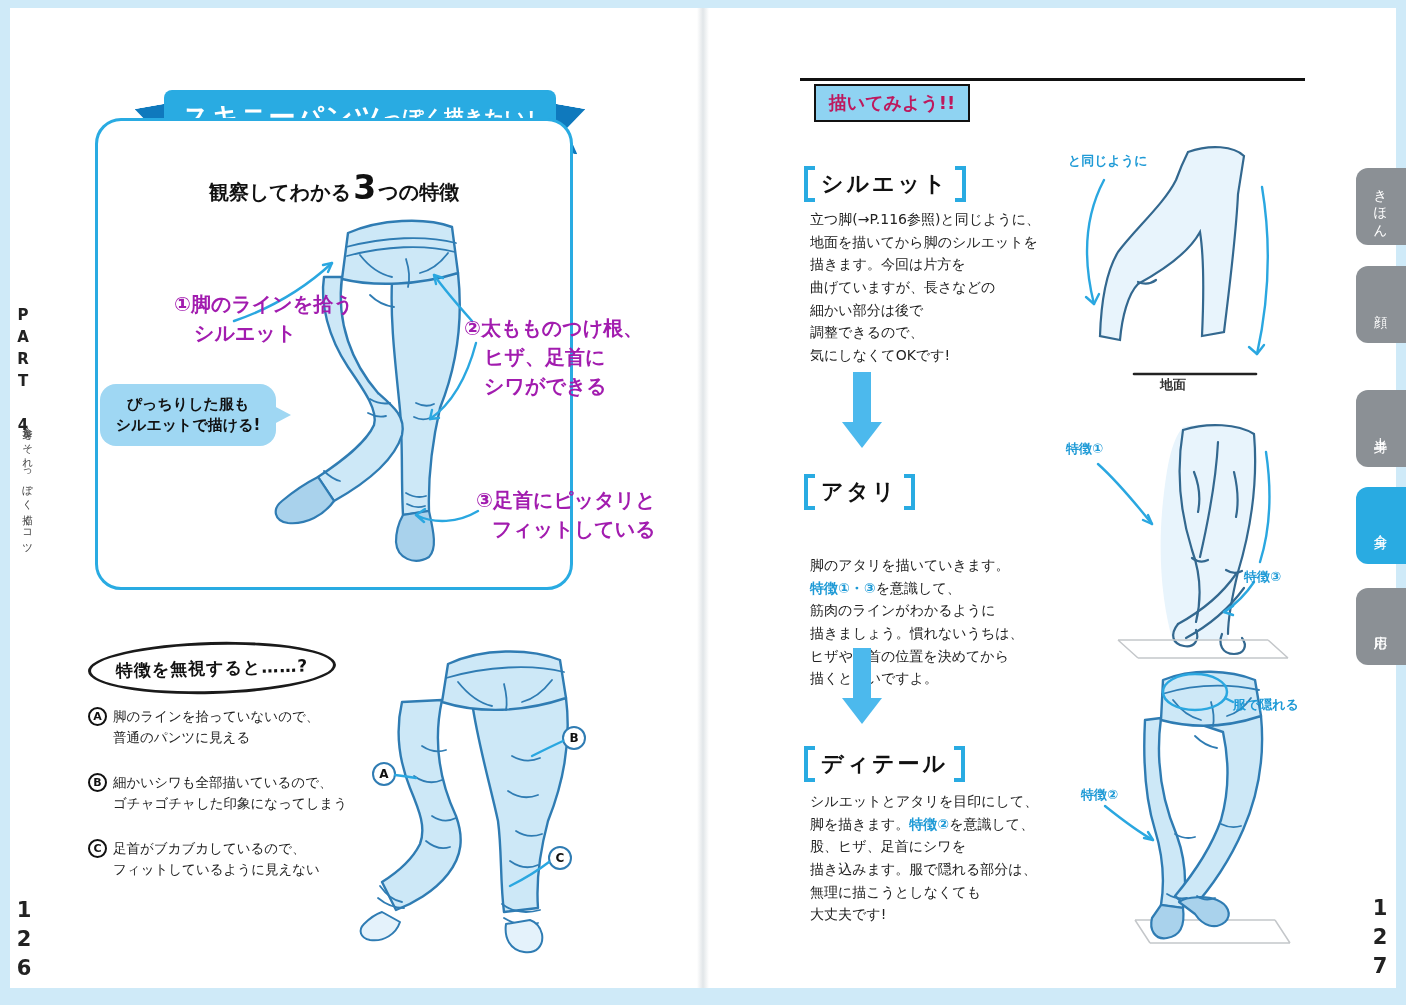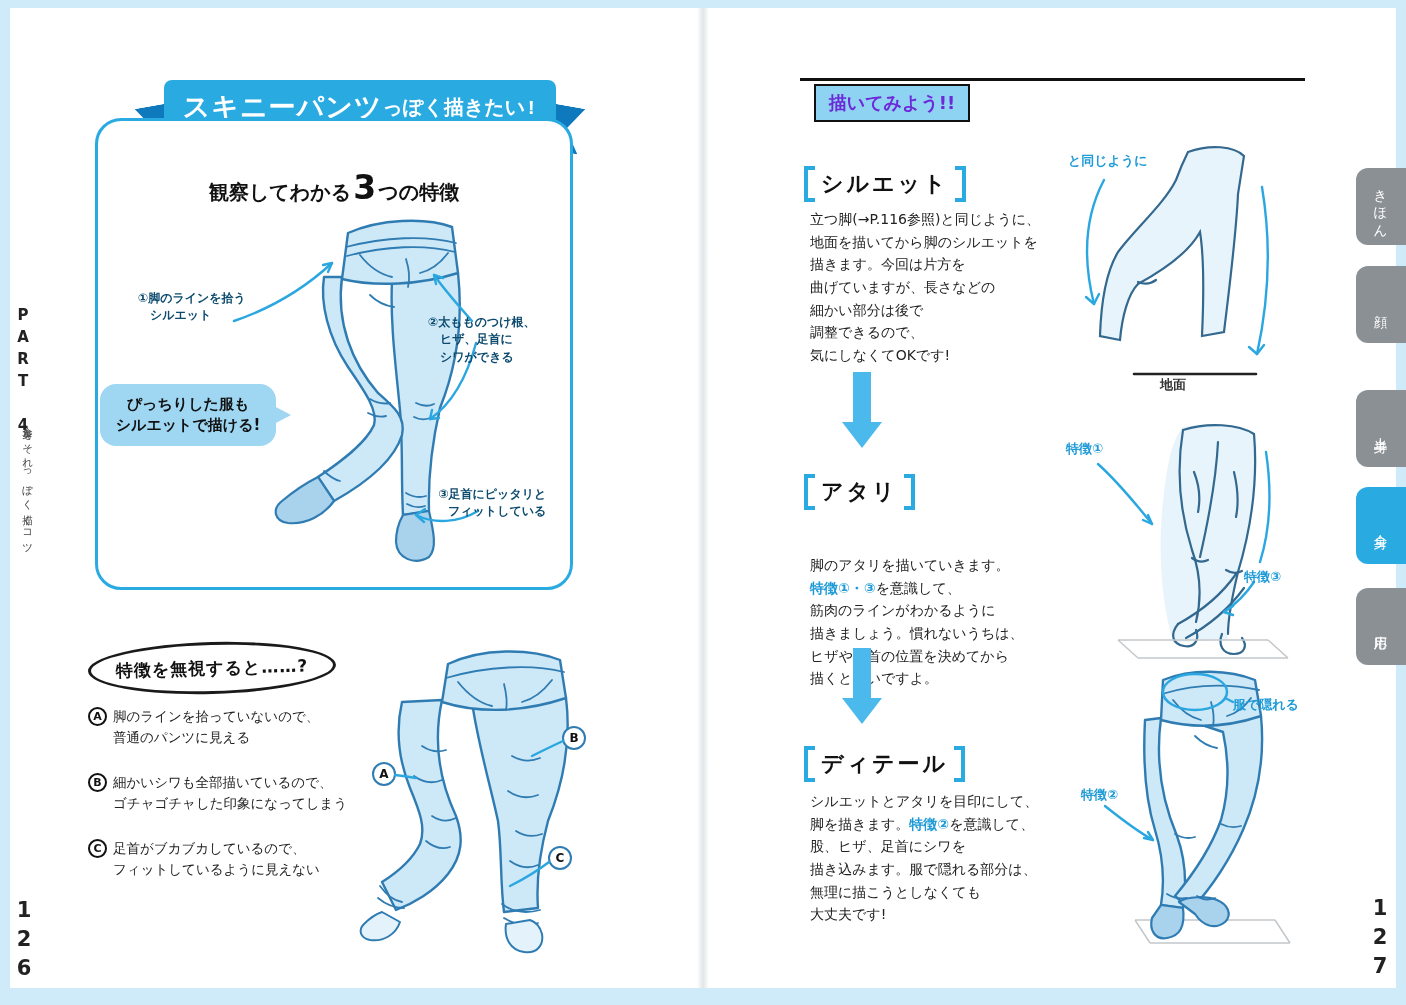--- a/index.html
+++ b/index.html
@@ -16,34 +16,34 @@
             background:linear-gradient(90deg, rgba(0,0,0,0), rgba(90,115,130,.18), rgba(0,0,0,0)); }
   .pre { white-space:pre-line; }
 
   
   .ribbon { position:absolute; left:146px; top:72px; width:428px; height:92px; }
   .ribbon-tail { position:absolute; width:78px; height:46px; background:#0f79bd; top:30px; }
   .ribbon-tail.left  { left:-8px;  transform:rotate(-10deg);
       clip-path:polygon(100% 0,100% 100%,0 100%,20% 50%,0 0); }
   .ribbon-tail.right { right:-8px; transform:rotate(10deg);
       clip-path:polygon(0 0,100% 0,80% 50%,100% 100%,0 100%); }
-  .ribbon-band { position:absolute; left:18px; right:18px; top:8px; height:54px;
+  .ribbon-band { position:absolute; left:18px; right:18px; top:18px; height:54px;
       background:#29abe2; border-radius:8px; display:flex; align-items:center; justify-content:center;
       color:#fff; }
   .ribbon-band .ribbon-big   { font-size:27px; font-weight:bold; letter-spacing:1px; }
   .ribbon-band .ribbon-small { font-size:20px; font-weight:bold;font-family:Liberation Mono, monospace; }
 
   
   .main-panel { position:absolute; left:95px; top:118px; width:478px; height:472px;
       border:3px solid #29abe2; border-radius:26px; background:#fff; }
   .panel-heading { position:absolute; left:95px; top:168px; width:478px; text-align:center;
       font-size:20px; color:#111; font-weight:600; }
   .panel-heading .big-digit { font-size:33px; font-weight:bold; padding:0 2px; }
 
-  .feature-note { position:absolute; color:#0c4a6e; font-size:12px; line-height:1.45; font-weight:600; }
+  .feature-note { position:absolute; color:#a21caf; font-size:20px; line-height:1.45; font-weight:600;margin-left:36px; }
 
   .bubble { position:absolute; left:100px; top:384px; width:176px; height:62px; background:#9fd7f3;
       border-radius:16px; display:flex; align-items:center; justify-content:center; text-align:center;
       font-size:15px; font-weight:bold; color:#111; line-height:1.4; }
   .bubble::after { content:""; position:absolute; right:-15px; top:22px; width:0; height:0;
       border-top:9px solid transparent; border-bottom:9px solid transparent; border-left:17px solid #9fd7f3; }
 
   .ignore-oval { position:absolute; left:88px; top:642px; width:248px; height:52px;
       border:3px solid #1a1a1a; border-radius:50%; background:#fff; transform:rotate(-1.5deg);
       display:flex; align-items:center; justify-content:center;
@@ -57,21 +57,21 @@
   .vert { writing-mode:vertical-rl; text-orientation:upright; }
   .side-part { position:absolute; left:14px; top:306px; font-size:15px; font-weight:bold;
       color:#222; letter-spacing:4px; }
   .side-sub  { position:absolute; left:21px; top:418px; font-size:10.5px; color:#444; letter-spacing:2px; }
   .pagenum   { position:absolute; font-size:21px; font-weight:bold; color:#222; letter-spacing:5px; }
 
   
   .top-rule { position:absolute; left:800px; top:78px; width:505px; height:3px; background:#111; }
   .tryit-box { position:absolute; left:814px; top:84px; width:156px; height:38px; background:#8fd3f2;
       border:2.5px solid #111; display:flex; align-items:center; justify-content:center;
-      font-size:18px; font-weight:bold; color:#6d28d9; }
+      font-size:18px; font-weight:bold; color:#be185d; }
 
   .section-title { position:absolute; display:flex; align-items:center; }
   .brk { display:inline-block; width:11px; height:36px; border:4px solid #29abe2; }
   .brk.l { border-right:0; margin-right:6px; }
   .brk.r { border-left:0;  margin-left:6px; }
   .section-title .txt { font-size:22px; color:#111; letter-spacing:3px; font-weight:600; }
 
   .section-body { position:absolute; width:252px; font-size:14px; line-height:1.62; color:#222; }
   .section-body .hl { color:#1e9ad6; font-weight:bold; }
 

